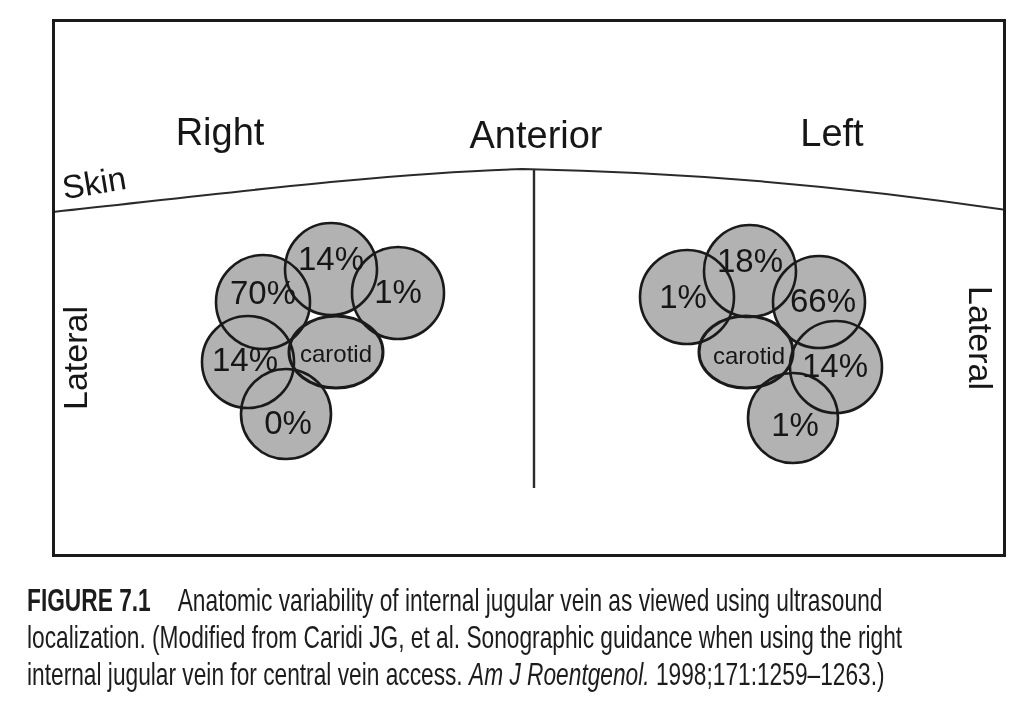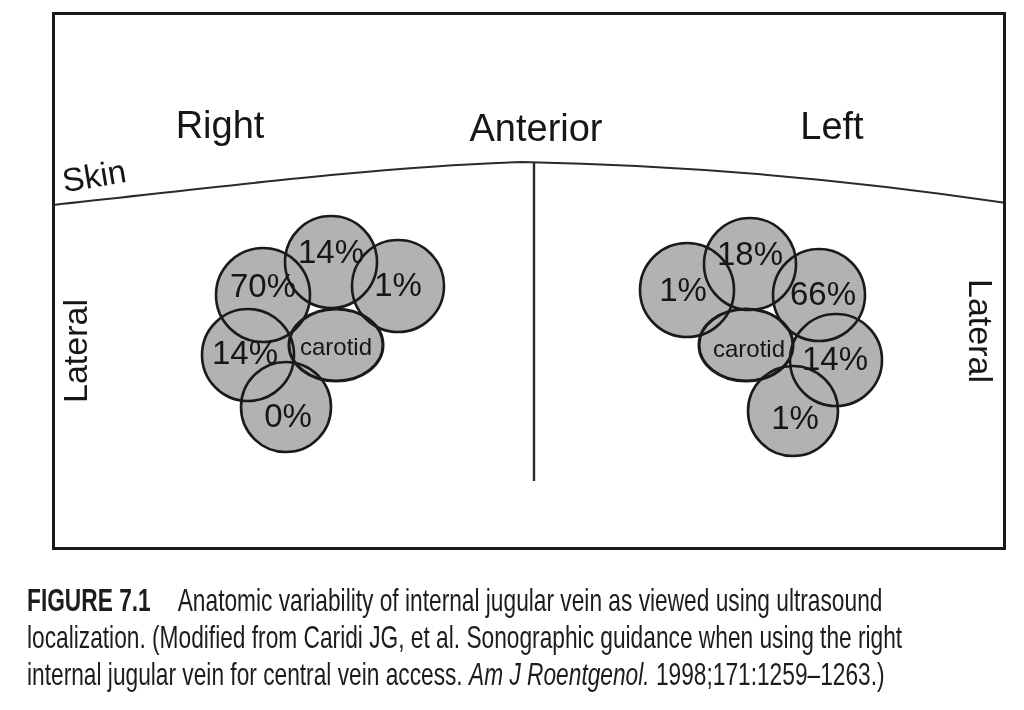--- a/index.html
+++ b/index.html
@@ -12,21 +12,21 @@
     position: relative;
     width: 1024px;
     height: 710px;
     background: #ffffff;
     font-family: "Liberation Sans", "DejaVu Sans", sans-serif;
     color: #111111;
   }
   .figure-box {
     position: absolute;
     left: 52px;
-    top: 12px;
+    top: 19px;
     width: 954px;
     height: 538px;
     border: 3px solid #1a1a1a;
     box-sizing: border-box;
     background: #ffffff;
   }
   .figure-box svg {
     display: block;
   }
   svg text {

